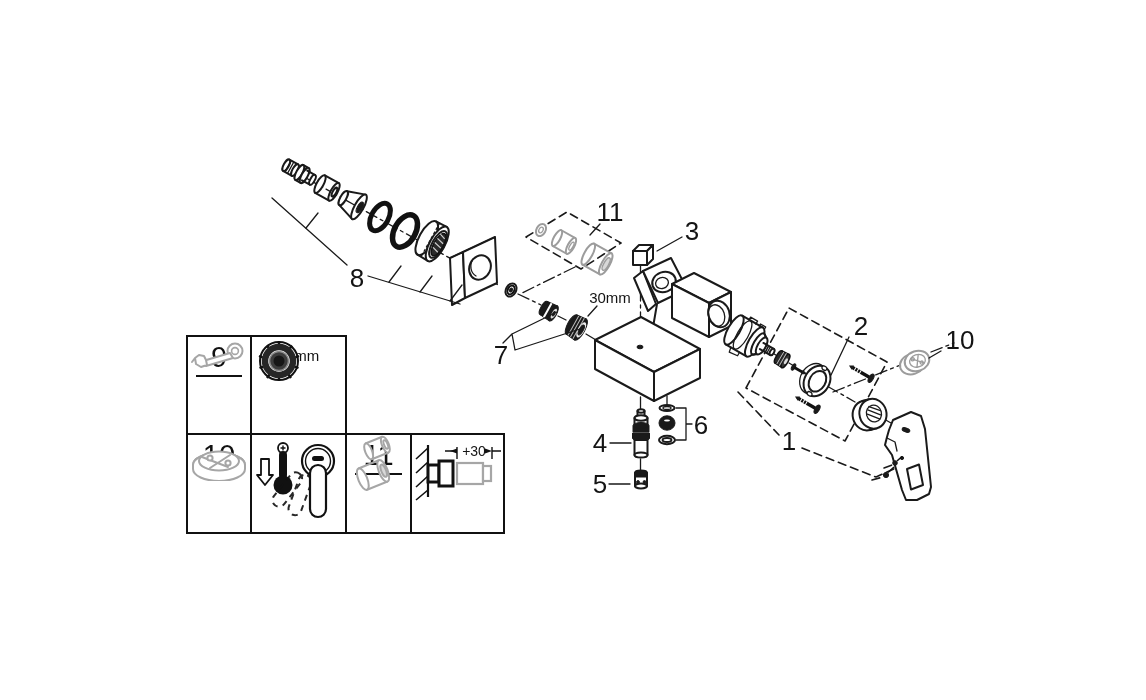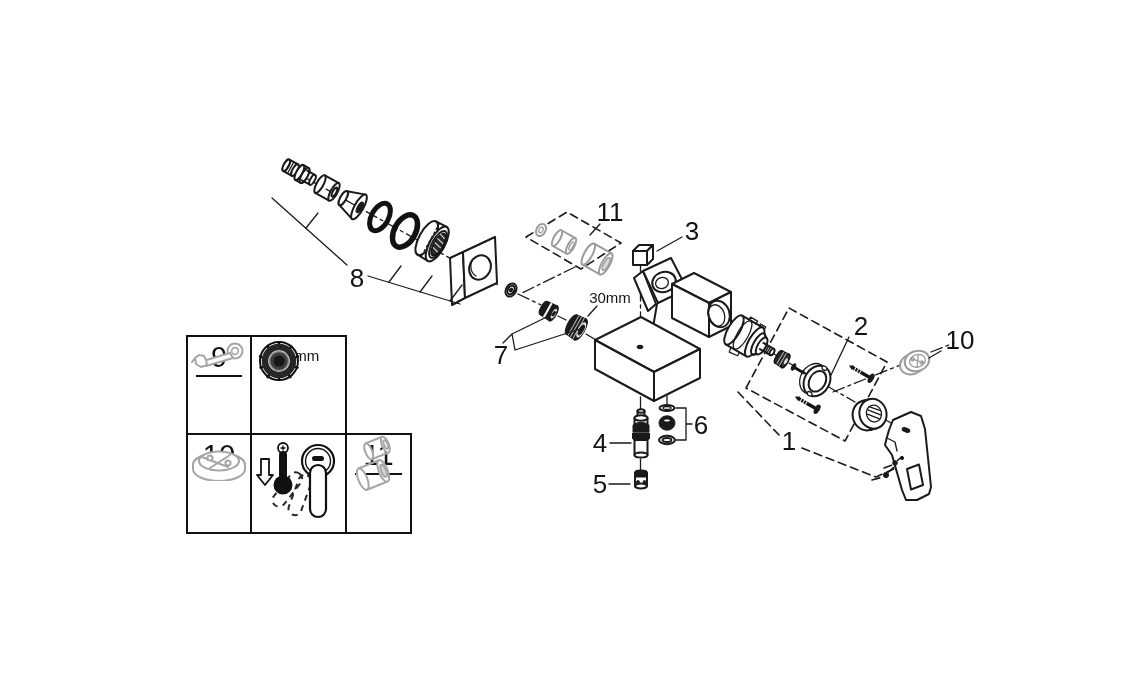--- a/index.html
+++ b/index.html
@@ -388,16 +388,37 @@
           </g>
           <g transform="translate(26,40) rotate(-22)" fill="#fff" stroke="#a6a6a6" stroke-width="2">
             <ellipse cx="-11" cy="0" rx="4.4" ry="11.5"></ellipse>
             <path d="M-11,-11.5 L11,-11.5 M-11,11.5 L11,11.5" fill="none"></path>
             <ellipse cx="11" cy="0" rx="4.4" ry="11.5"></ellipse>
             <ellipse cx="11.5" cy="0" rx="2.4" ry="6.5" fill="#d8d8d8"></ellipse>
           </g>
         </svg>
       </div>
     </div>
+    <div class="lcell" style="width:95px;height:101px;">
+      <div class="icwrap">
+        <svg width="90" height="72" viewBox="0 0 90 72">
+
+          <path d="M16,10 V62" stroke="#111" stroke-width="2.2" fill="none"></path>
+          <path d="M4,24 L16,13 M4,38 L16,27 M4,52 L16,41 M4,65 L16,55" stroke="#111" stroke-width="1.6" fill="none"></path>
+
+          <rect x="16" y="30" width="11" height="17" fill="#fff" stroke="#111" stroke-width="3"></rect>
+          <rect x="27" y="26" width="14" height="25" fill="#fff" stroke="#111" stroke-width="3"></rect>
+
+          <rect x="45" y="28" width="26" height="21" fill="#fff" stroke="#a6a6a6" stroke-width="2.2"></rect>
+          <rect x="71" y="31" width="8" height="15" fill="#fff" stroke="#a6a6a6" stroke-width="2.2"></rect>
+
+          <path d="M45,24 V12 M80,24 V12" stroke="#111" stroke-width="1.4" fill="none"></path>
+          <path d="M33,16 H45 M80,16 H89" stroke="#111" stroke-width="1.4" fill="none"></path>
+          <polygon points="45,16 38,13.5 38,18.5" fill="#111" transform="rotate(180 41.5 16)"></polygon>
+          <polygon points="80,16 73,13.5 73,18.5" fill="#111"></polygon>
+          <text x="62" y="21" text-anchor="middle" font-size="14">+30</text>
+        </svg>
+      </div>
+    </div>
   </div>
 </div>
 
 </div>
 
 </body></html>

